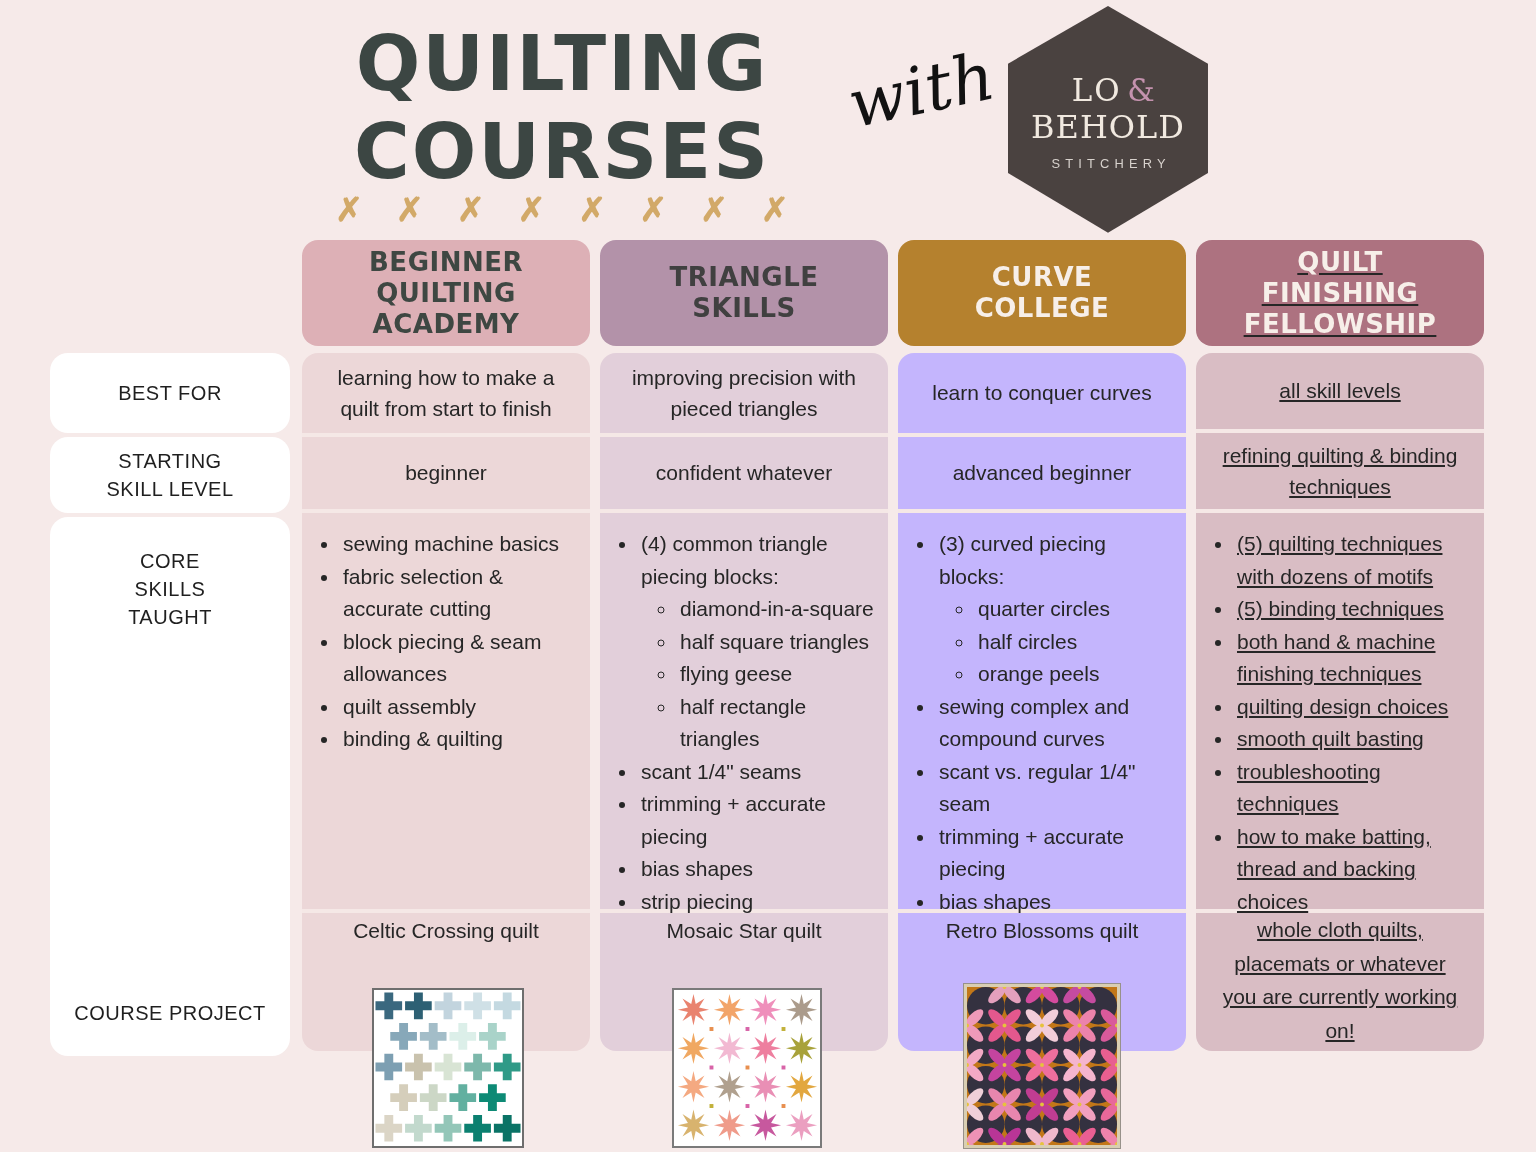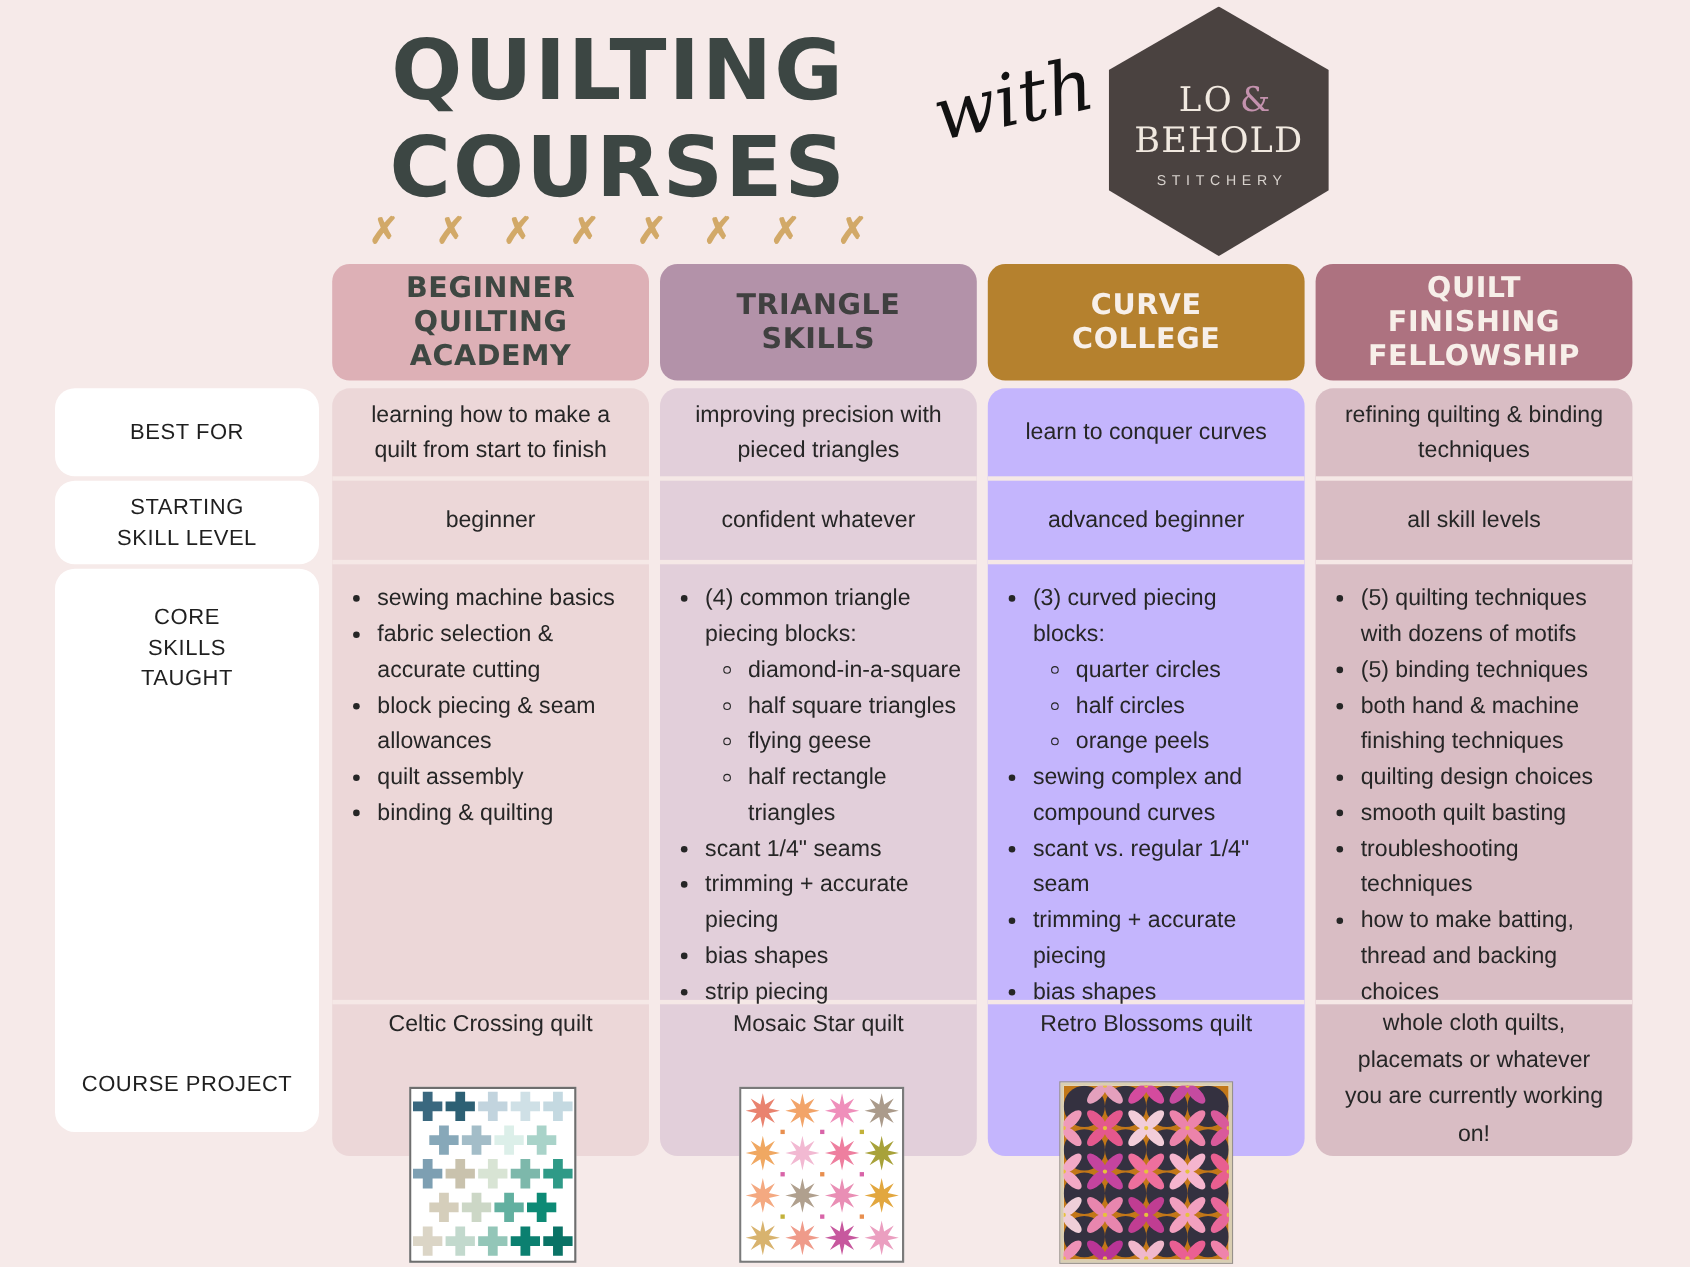--- a/index.html
+++ b/index.html
@@ -27,23 +27,23 @@
   .logo { position:absolute; left:1008px; top:6px; width:200px; height:220px; }
   
   .row-label {
     position:absolute; left:50px; width:240px; background:#ffffff;
     border-radius:18px; display:flex; align-items:center; justify-content:center;
     text-align:center; font-size:20px; letter-spacing:0.5px; color:#1f1f1f; line-height:1.4;
   }
   .label-bestfor  { top:353px; height:80px; }
   .label-skill    { top:437px; height:76px; padding:0 44px; }
   .label-core     { top:517px; height:508px; align-items:flex-start; padding:30px 56px 0; }
-  .label-project  { top:943px; height:86px; padding:0 20px; }
+  .label-project  { top:970px; height:86px; padding:0 20px; }
   .course-col { position:absolute; top:240px; width:288px; }
-  .col-0 { left:302px; }  .col-1 { left:600px; }  .col-2 { left:898px; }  .col-3 { left:1196px; }
+  .col-0 { left:302px; }  .col-1 { left:600px; }  .col-2 { left:898px; }  .col-3 { left:1196px;text-decoration:underline; }
   .header-card {
     height:106px; border-radius:16px; display:flex; flex-direction:column;
     align-items:center; justify-content:center; text-align:center;
     font-family:"DejaVu Sans", sans-serif; font-weight:800;
     font-size:26px; line-height:31px; letter-spacing:0.5px;
   }
   .col-0 .header-card { background:#ddb0b6; color:#3e4742; }
   .col-1 .header-card { background:#b392a9; color:#404040; }
   .col-2 .header-card { background:#b5812e; color:#f7efe9; }
   .col-3 .header-card { background:#ad7280; color:#f7efe9; }
@@ -186,22 +186,22 @@
     </div>
   </div>
 
   <div class="course-col col-3">
     <div class="header-card">
       <span>QUILT</span>
       <span>FINISHING</span>
       <span>FELLOWSHIP</span>
     </div>
     <div class="col-body">
+      <div class="cell cell-skill">all skill levels</div>
       <div class="cell cell-bestfor">refining quilting &amp; binding techniques</div>
-      <div class="cell cell-skill">all skill levels</div>
       <div class="cell cell-core">
         <ul class="skills">
           <li>(5) quilting techniques with dozens of motifs</li>
           <li>(5) binding techniques</li>
           <li>both hand &amp; machine finishing techniques</li>
           <li>quilting design choices</li>
           <li>smooth quilt basting</li>
           <li>troubleshooting techniques</li>
           <li>how to make batting, thread and backing choices</li>
         </ul>

